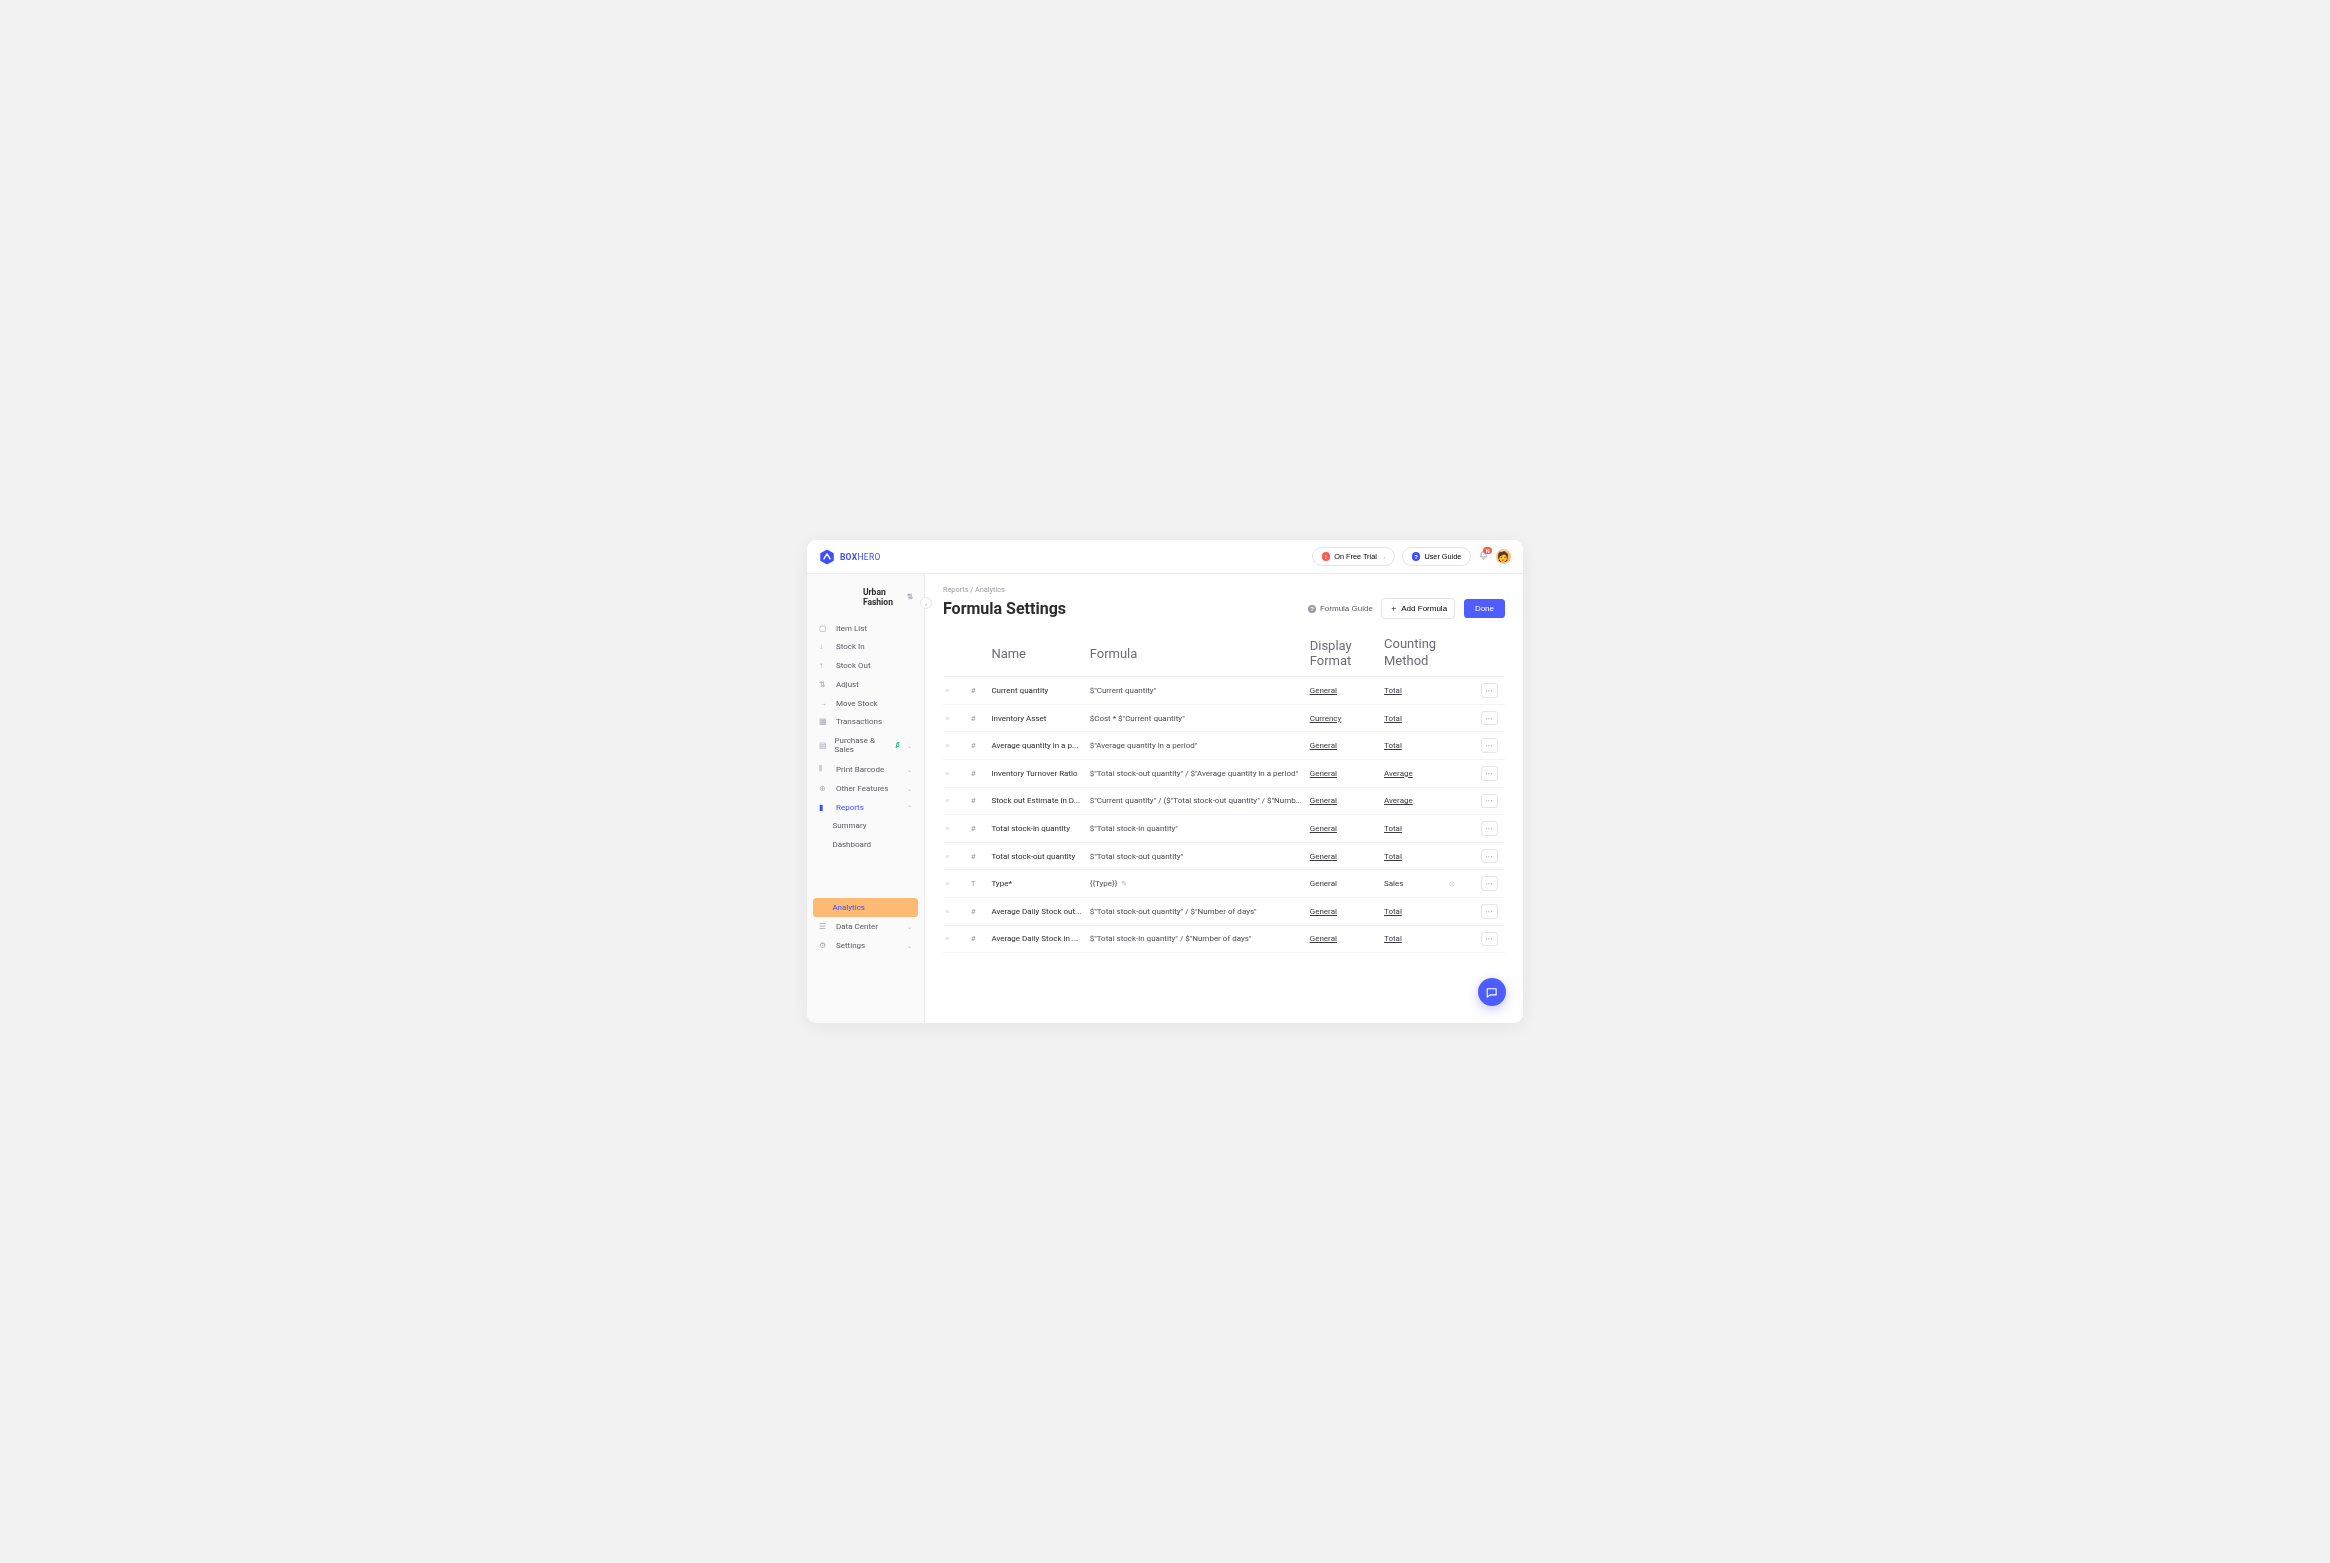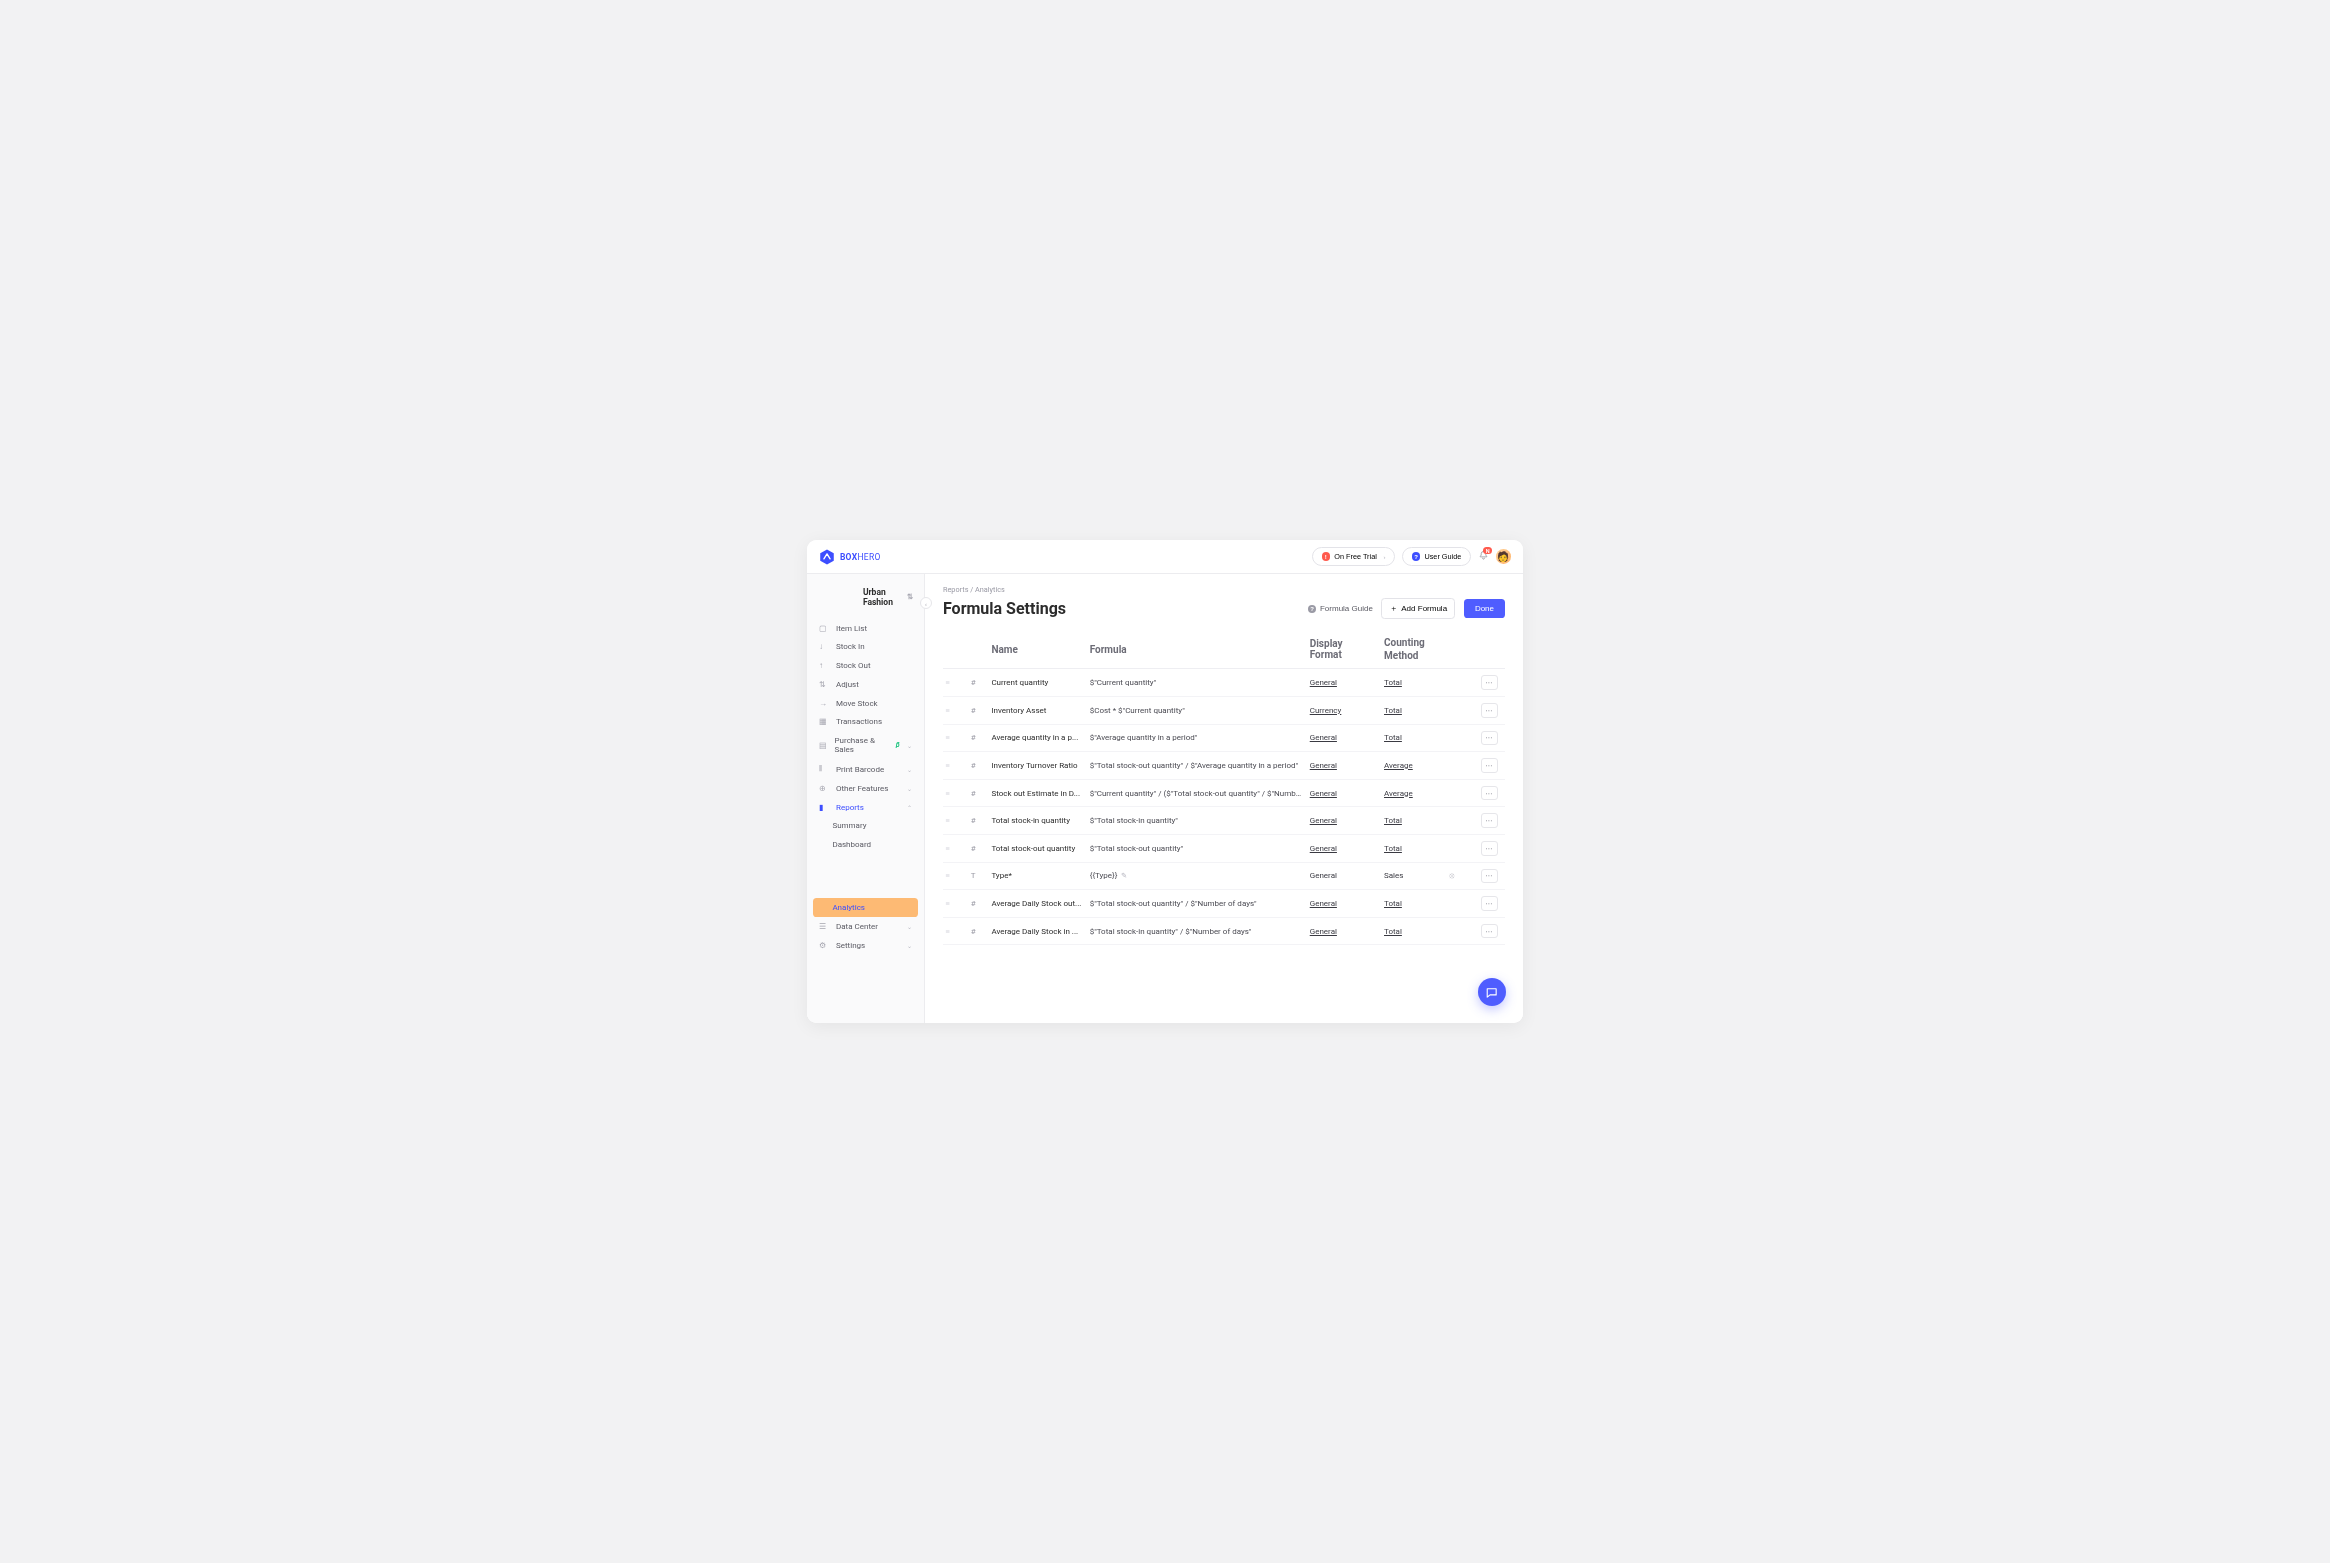--- a/index.html
+++ b/index.html
@@ -142,21 +142,21 @@
 }
 
 .table { margin-top: 11px; }
 .thead, .trow {
   display: grid;
   grid-template-columns: 18px 13.4px 91px 1fr 67px 58px 24px 22px;
   align-items: center;
   gap: 7.3px;
   padding: 6px 2.4px;
 }
-.thead { font-size: 10px; color: #6c6c76; font-weight: 700; border-bottom: 0.6px solid #eeeef2; }
+.thead { font-size: 13px; color: #6c6c76; font-weight: 400; border-bottom: 0.6px solid #eeeef2; }
 .thead .th-count { line-height: 1.3; }
 .trow { border-bottom: 0.6px solid #f3f3f6; font-size: 8px; }
 .drag { color: #d7d7de; font-size: 7.3px; cursor: grab; }
 .type-ic { color: #9a9aa5; font-size: 8px; }
 .name-cell { color: #2c2c2c; white-space: nowrap; overflow: hidden; text-overflow: ellipsis; }
 .formula-cell { color: #4a4a52; white-space: nowrap; overflow: hidden; text-overflow: ellipsis; }
 .link-cell { color: #3a3a42; text-decoration: underline; cursor: pointer; }
 .plain-cell { color: #3a3a42; }
 .vis { color: #c7c7ce; font-size: 8px; }
 .row-menu {

